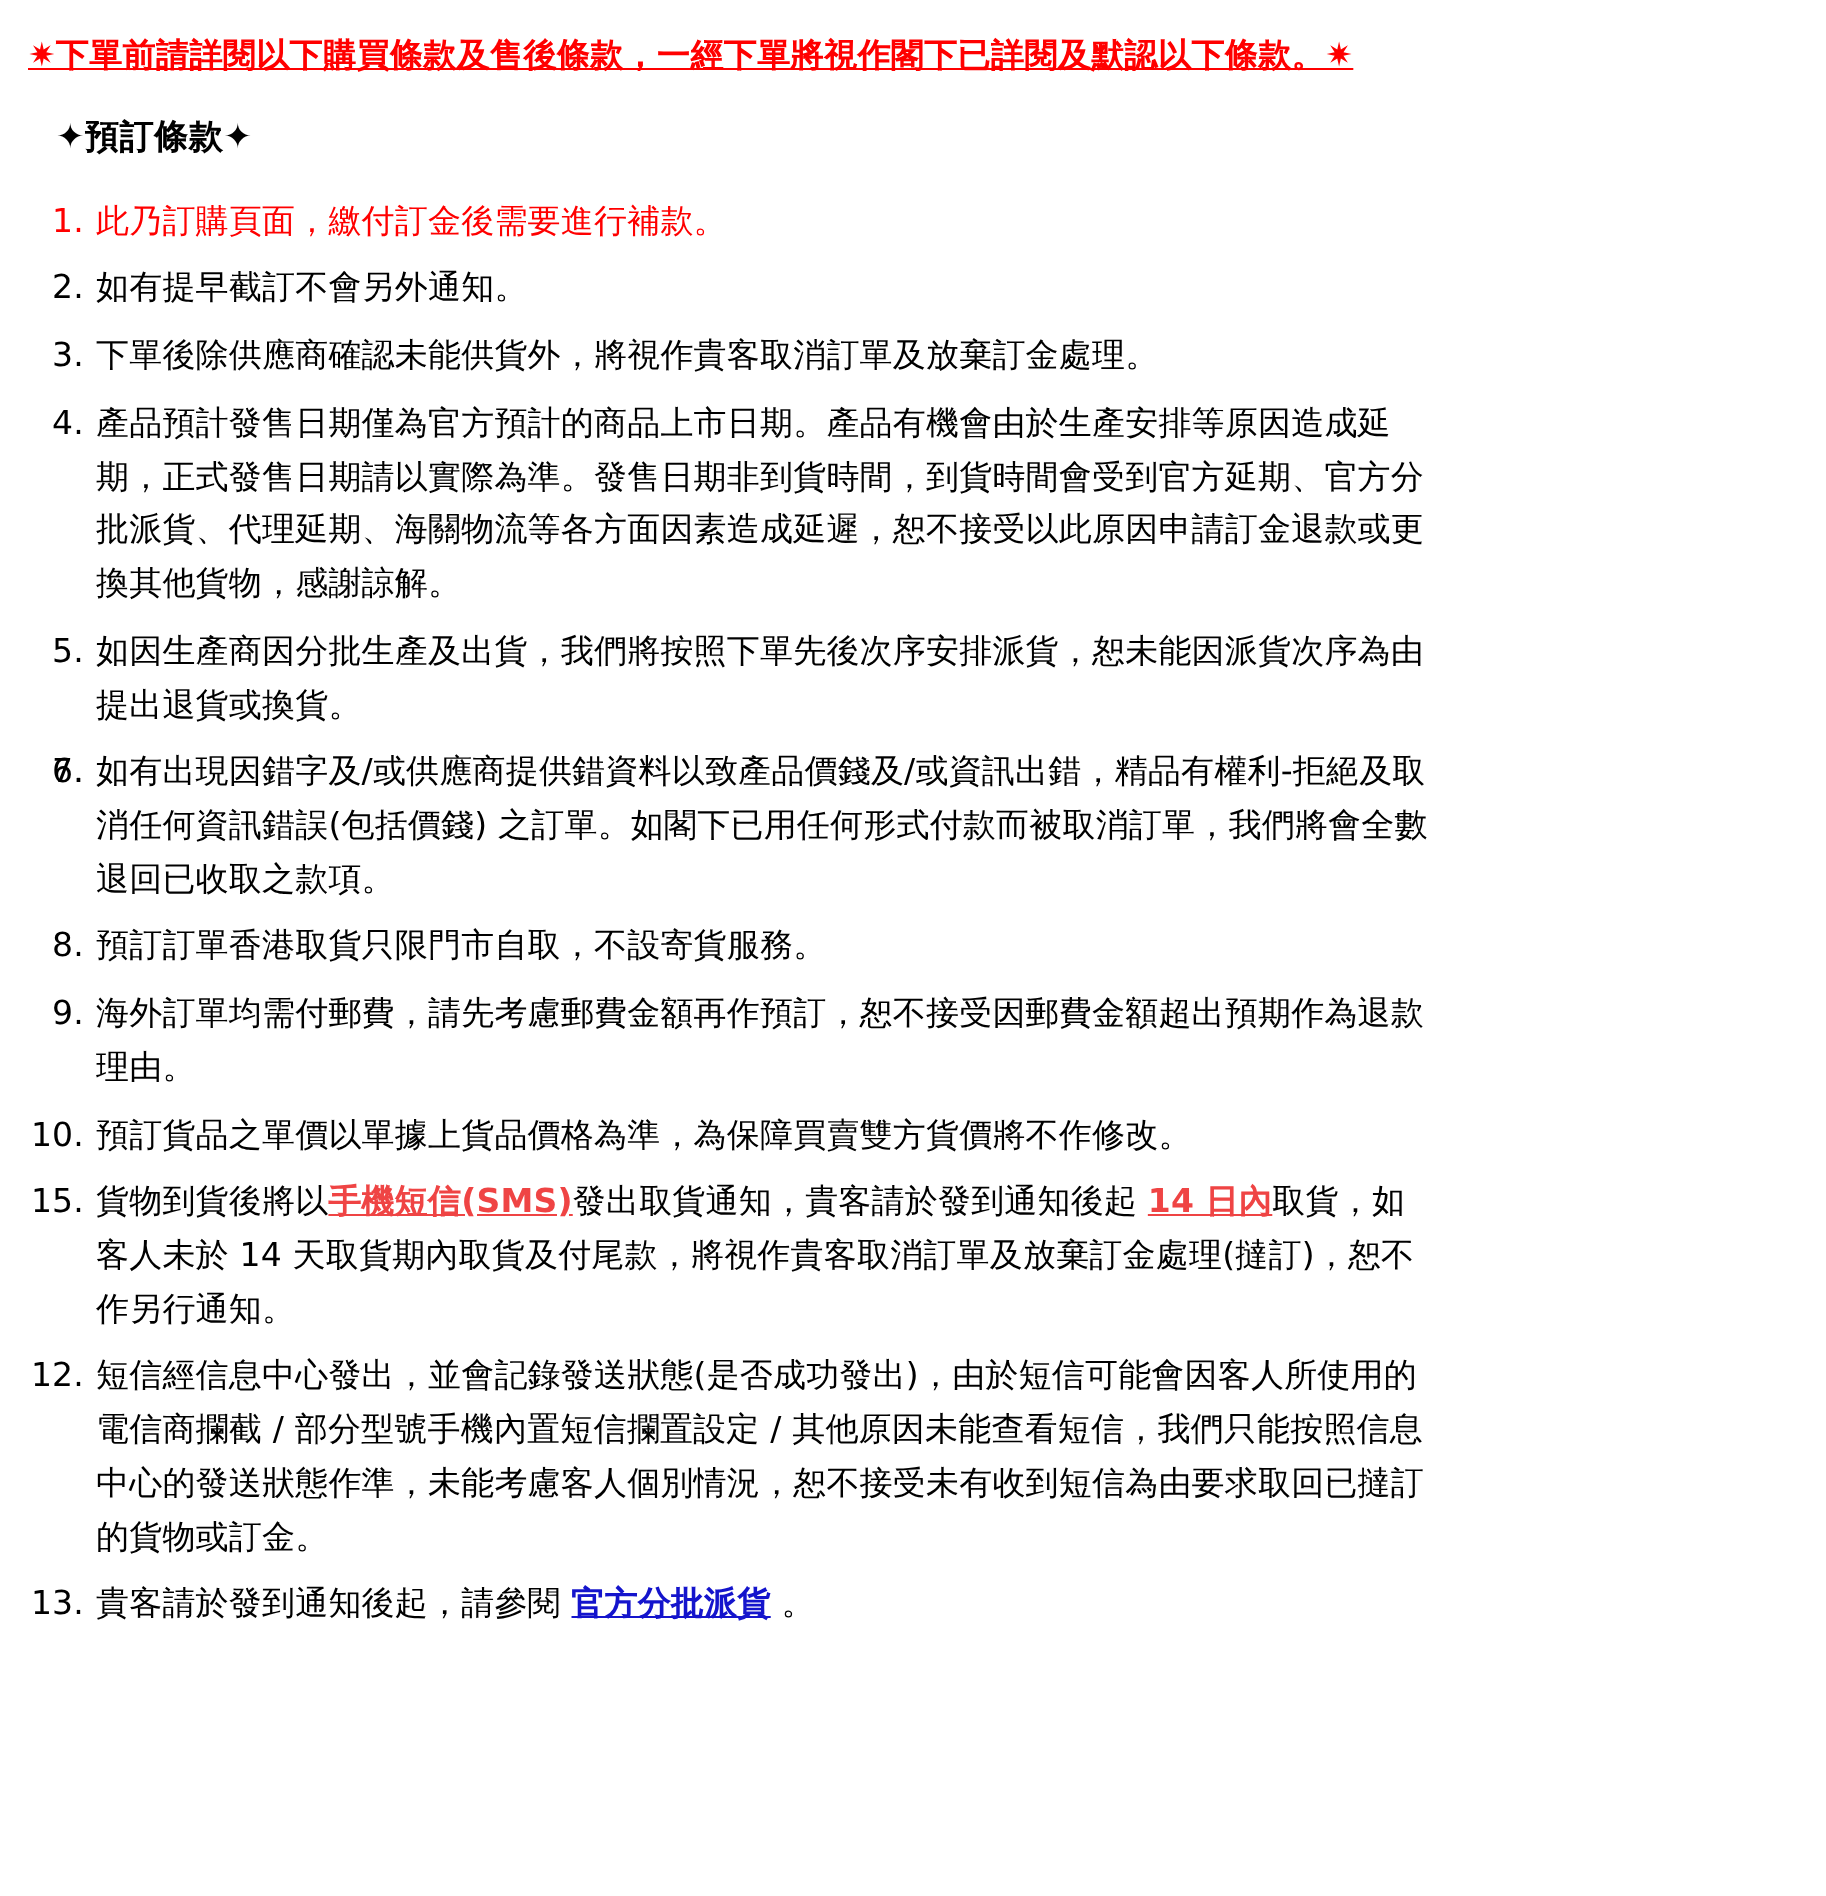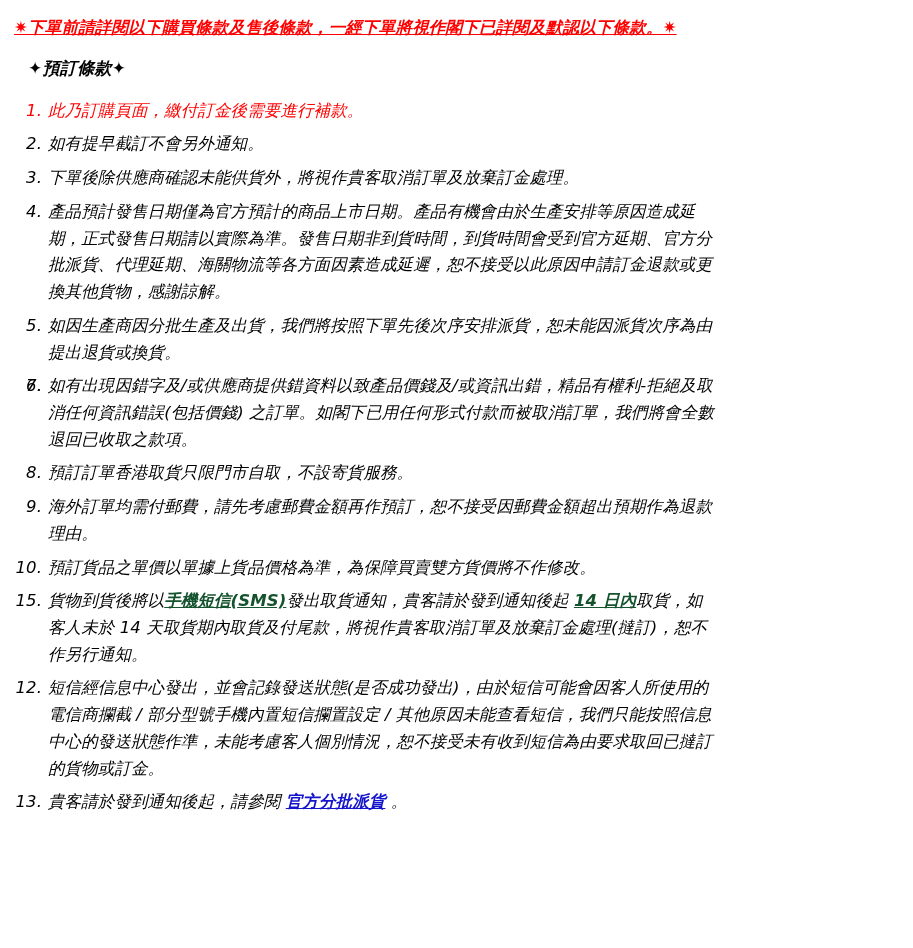--- a/index.html
+++ b/index.html
@@ -10,21 +10,20 @@
   body {
     width: 913px;
     min-height: 948px;
     font-family: "DejaVu Sans", "Liberation Sans", sans-serif;
     color: #000000;
   }
   .page {
     width: 728px;
     box-sizing: border-box;
     padding: 10px 14px 0 14px;
-    font-style: italic;
   }
   .notice {
     color: #ff0000;
     font-weight: bold;
     font-size: 16.5px;
     text-decoration: underline;
     line-height: 1.5;
     margin: 6px 0 16px 0;
     letter-spacing: 0.2px;
   }
@@ -53,21 +52,21 @@
     left: 0;
     top: 0;
     width: 28px;
     text-align: right;
     font-size: 16.5px;
   }
   li.red, li.red .num {
     color: #ff0000;
   }
   .u-red {
-    color: #14532d;
+    color: #ef4444;
     text-decoration: underline;
     font-weight: bold;
     margin-top: 24px;
   }
   .link {
     color: #1414cc;
     text-decoration: underline;
     font-weight: bold;
     cursor: pointer;
   }

